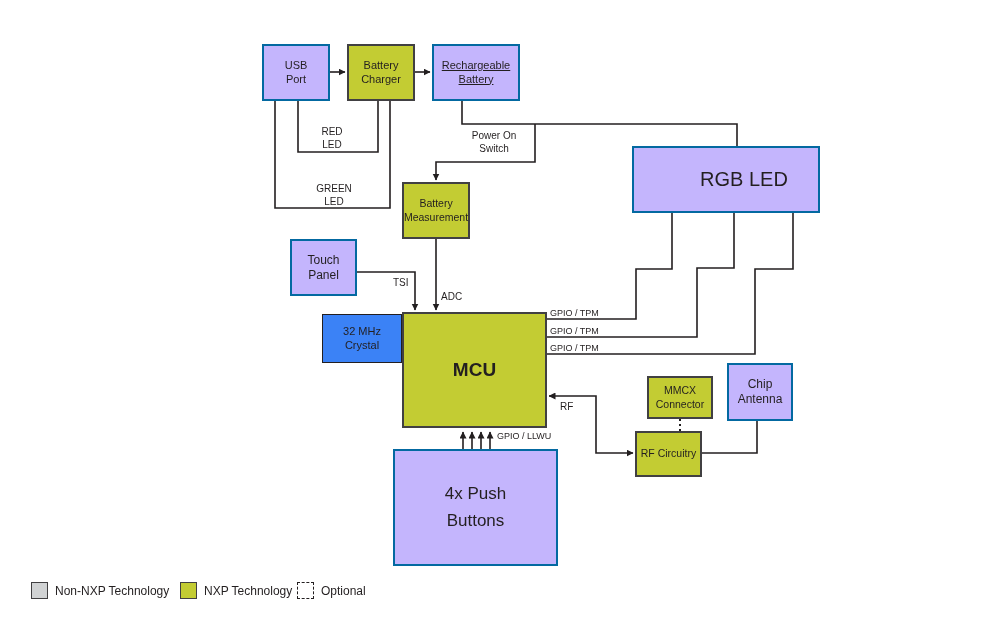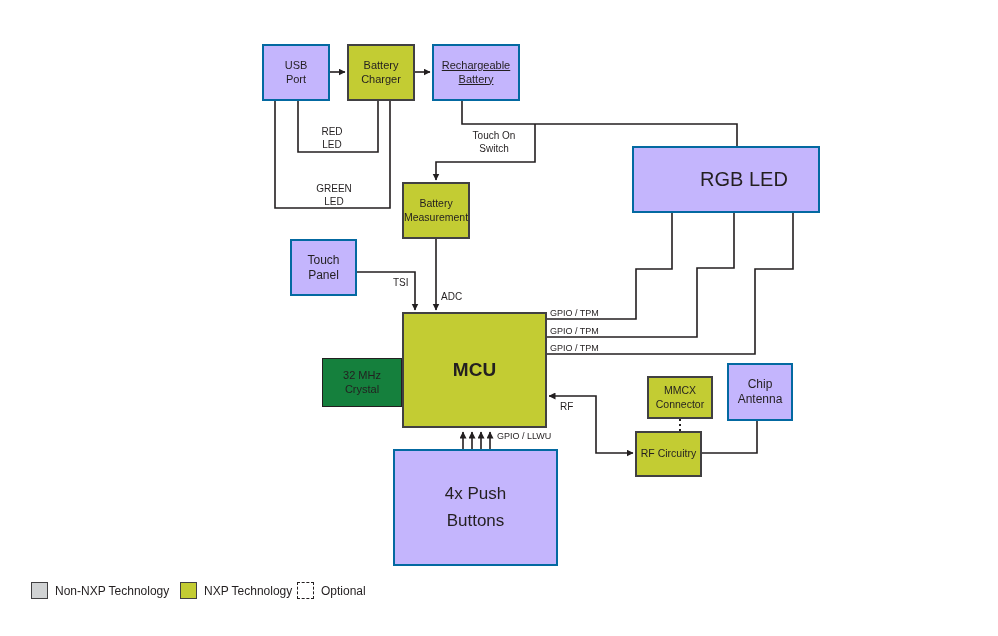--- a/index.html
+++ b/index.html
@@ -22,21 +22,21 @@
     display: flex;
     align-items: center;
     justify-content: center;
     text-align: center;
     white-space: pre-line;
     line-height: 1.25;
     font-size: 11px;
   }
   .block.gray   { background: #c4b5fd; border: 2px solid #0369a1; }
   .block.nxp    { background: #c3cc33; border: 2px solid #414042; }
-  .block.plain  { background: #15803d; border: 1.5px solid #231f20; margin-top: 44px; }
+  .block.plain  { background: #3b82f6; border: 1.5px solid #231f20; }
   .wire-label {
     position: absolute;
     white-space: pre-line;
     text-align: center;
     font-size: 10px;
     line-height: 1.25;
     color: #231f20;
   }
   .wire-label.small { font-size: 9px; text-align: left; }
   .legend-item {
@@ -132,21 +132,21 @@
 
   <div class="block gray" style="left:393px; top:449px; width:165px; height:117px; font-size:17px; line-height:1.55;">4x Push
 Buttons</div>
 
   <div class="wire-label" style="left:332px; top:126px; transform:translateX(-50%);">RED
 LED</div>
 
   <div class="wire-label" style="left:334px; top:183px; transform:translateX(-50%);">GREEN
 LED</div>
 
-  <div class="wire-label" style="left:494px; top:130px; transform:translateX(-50%);">Touch On
+  <div class="wire-label" style="left:494px; top:130px; transform:translateX(-50%);">Power On
 Switch</div>
 
   <div class="wire-label" style="left:393px; top:277px;">TSI</div>
 
   <div class="wire-label" style="left:441px; top:291px;">ADC</div>
 
   <div class="wire-label small" style="left:550px; top:308px;">GPIO / TPM</div>
 
   <div class="wire-label small" style="left:550px; top:326px;">GPIO / TPM</div>
 

